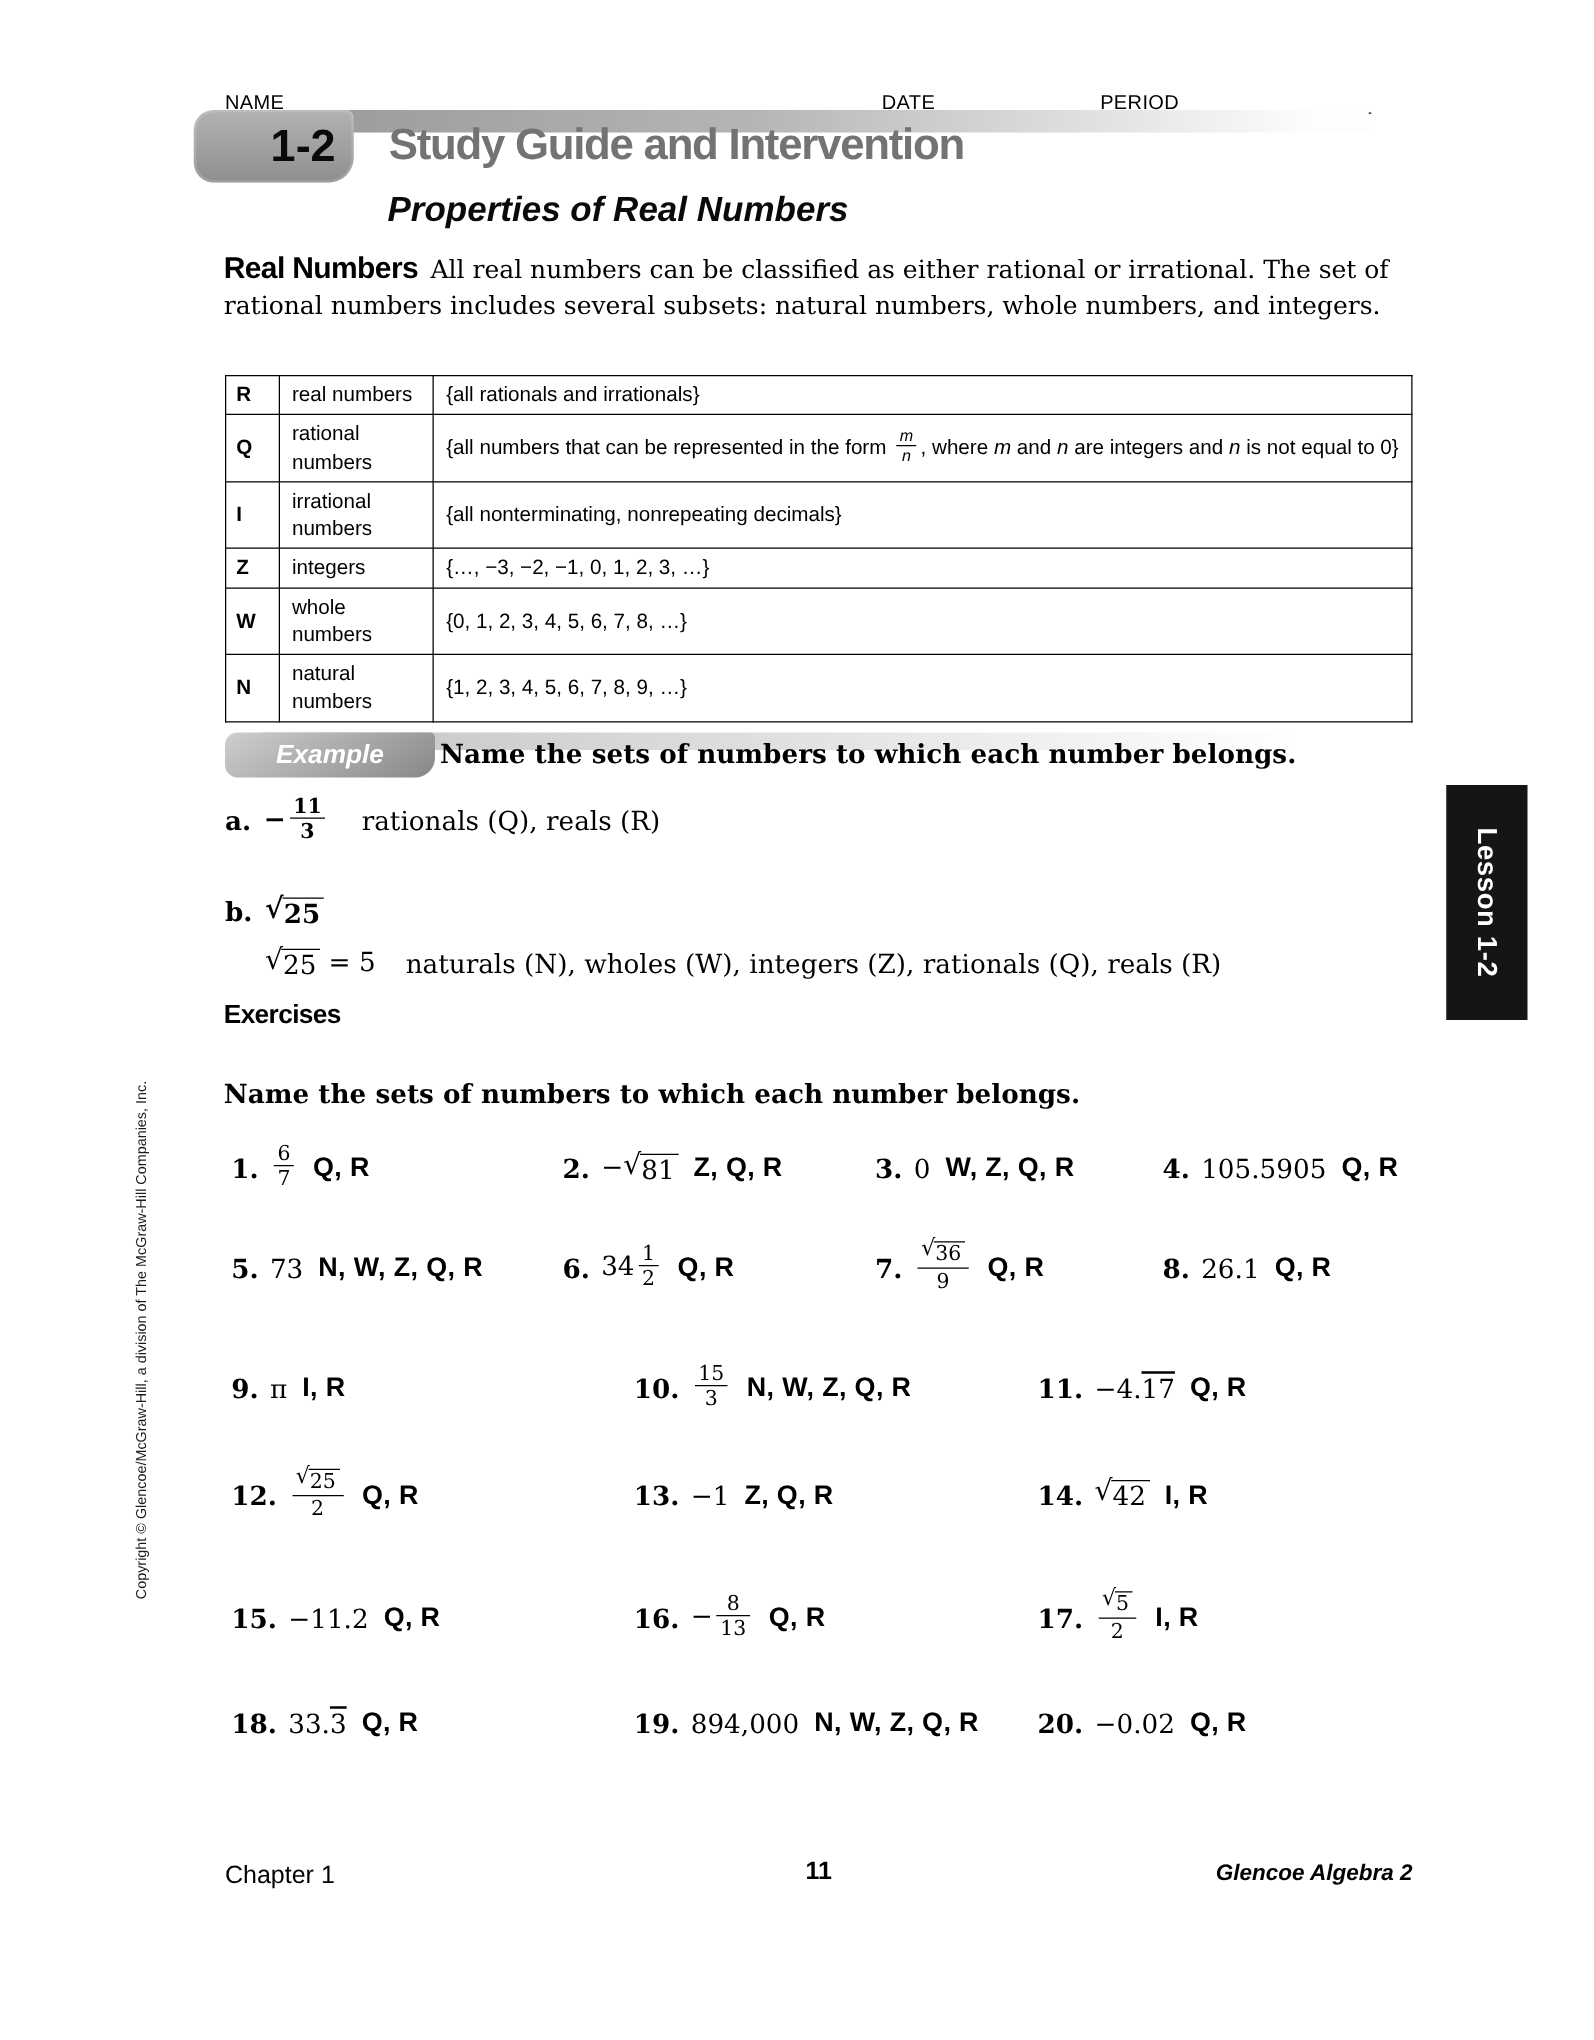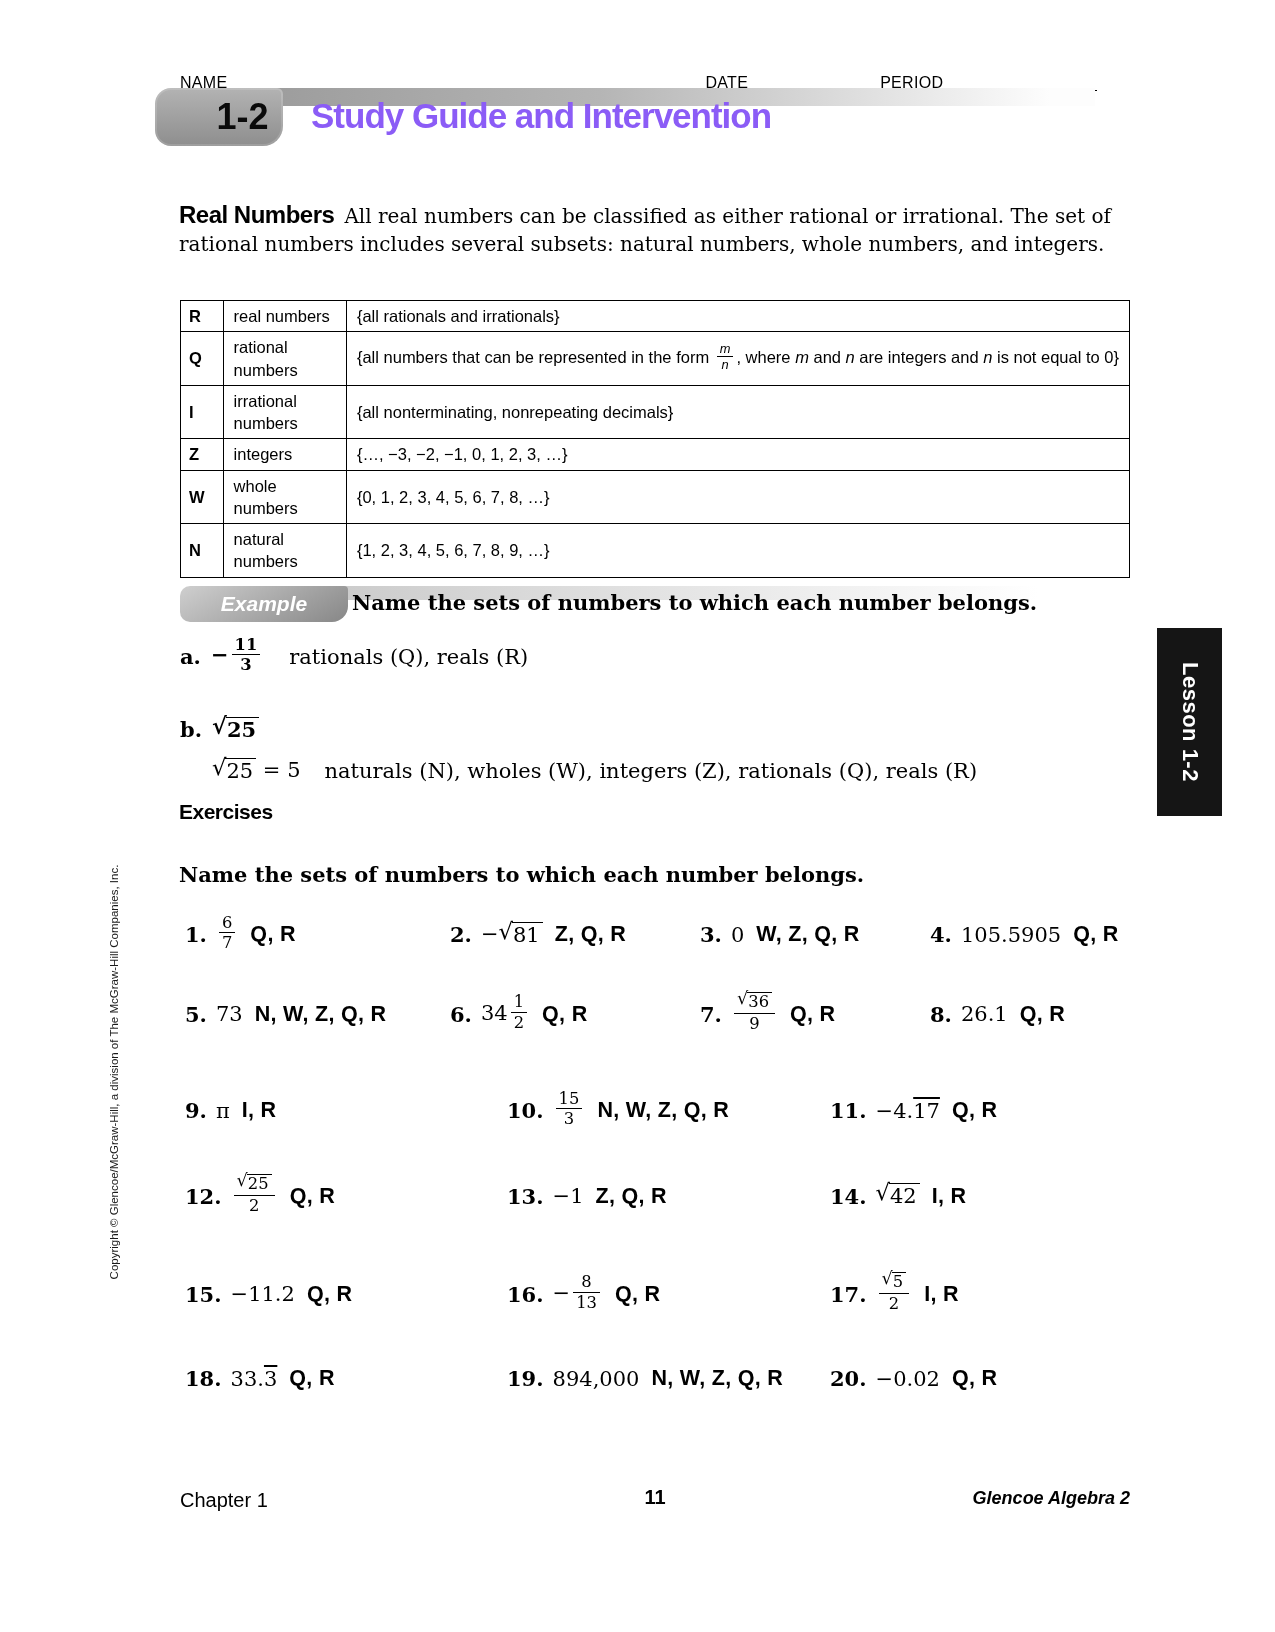--- a/index.html
+++ b/index.html
@@ -18,21 +18,21 @@
   
   .banner{position:absolute;left:155px;top:88px;width:940px;height:62px;}
   .banner-bar{position:absolute;left:40px;right:0;top:0;height:18px;
               background:linear-gradient(to right,#979797 0%,#b5b5b5 45%,#fdfdfd 95%);}
   .lesson-badge{position:absolute;left:0;top:0;width:128px;height:58px;
                 background:linear-gradient(#b3b3b3,#8e8e8e);
                 border-radius:16px 6px 20px 16px;display:flex;align-items:center;justify-content:center;
                 box-shadow:inset 0 0 0 2px rgba(255,255,255,.15);}
   .lesson-badge span{font-family:"Liberation Sans",sans-serif;font-weight:700;font-size:36px;color:#0a0a0a;margin-left:47px;}
   .banner-title{position:absolute;left:156px;top:8px;font-family:"Liberation Sans",sans-serif;
-                font-weight:700;font-size:35px;letter-spacing:-1px;color:#8b5cf6;}
+                font-weight:700;font-size:35px;letter-spacing:-1px;color:#737373;}
   .subtitle{position:absolute;left:310px;top:152px;font-family:"Liberation Sans",sans-serif;
             font-weight:700;font-style:italic;font-size:28px;color:#0a0a0a;}
 
   
   .intro{position:absolute;left:179px;top:199px;width:938px;font-size:20px;line-height:1.33;}
   .intro b.head{font-family:"Liberation Sans",sans-serif;font-weight:700;font-size:24px;
                 letter-spacing:-.5px;margin-right:10px;}
 
   
   table.sets{position:absolute;left:180px;top:300px;width:950px;border-collapse:collapse;
@@ -114,20 +114,21 @@
     <span class="rule period"></span>
   </div>
 
   <div class="banner">
     <div class="banner-bar"></div>
     <div class="lesson-badge">
       <span>1-2</span>
     </div>
     <div class="banner-title">Study Guide and Intervention</div>
   </div>
+  <div class="subtitle">Properties of Real Numbers</div>
 
   <div class="intro">
     <b class="head">Real Numbers</b><span>All real numbers can be classified as either rational or irrational. The set of rational numbers includes several subsets: natural numbers, whole numbers, and integers.</span>
   </div>
 
   <table class="sets">
     <tbody id="sets-tbody">
         <tr>
           <td class="sym">R</td>
           <td class="nm">real numbers</td>

